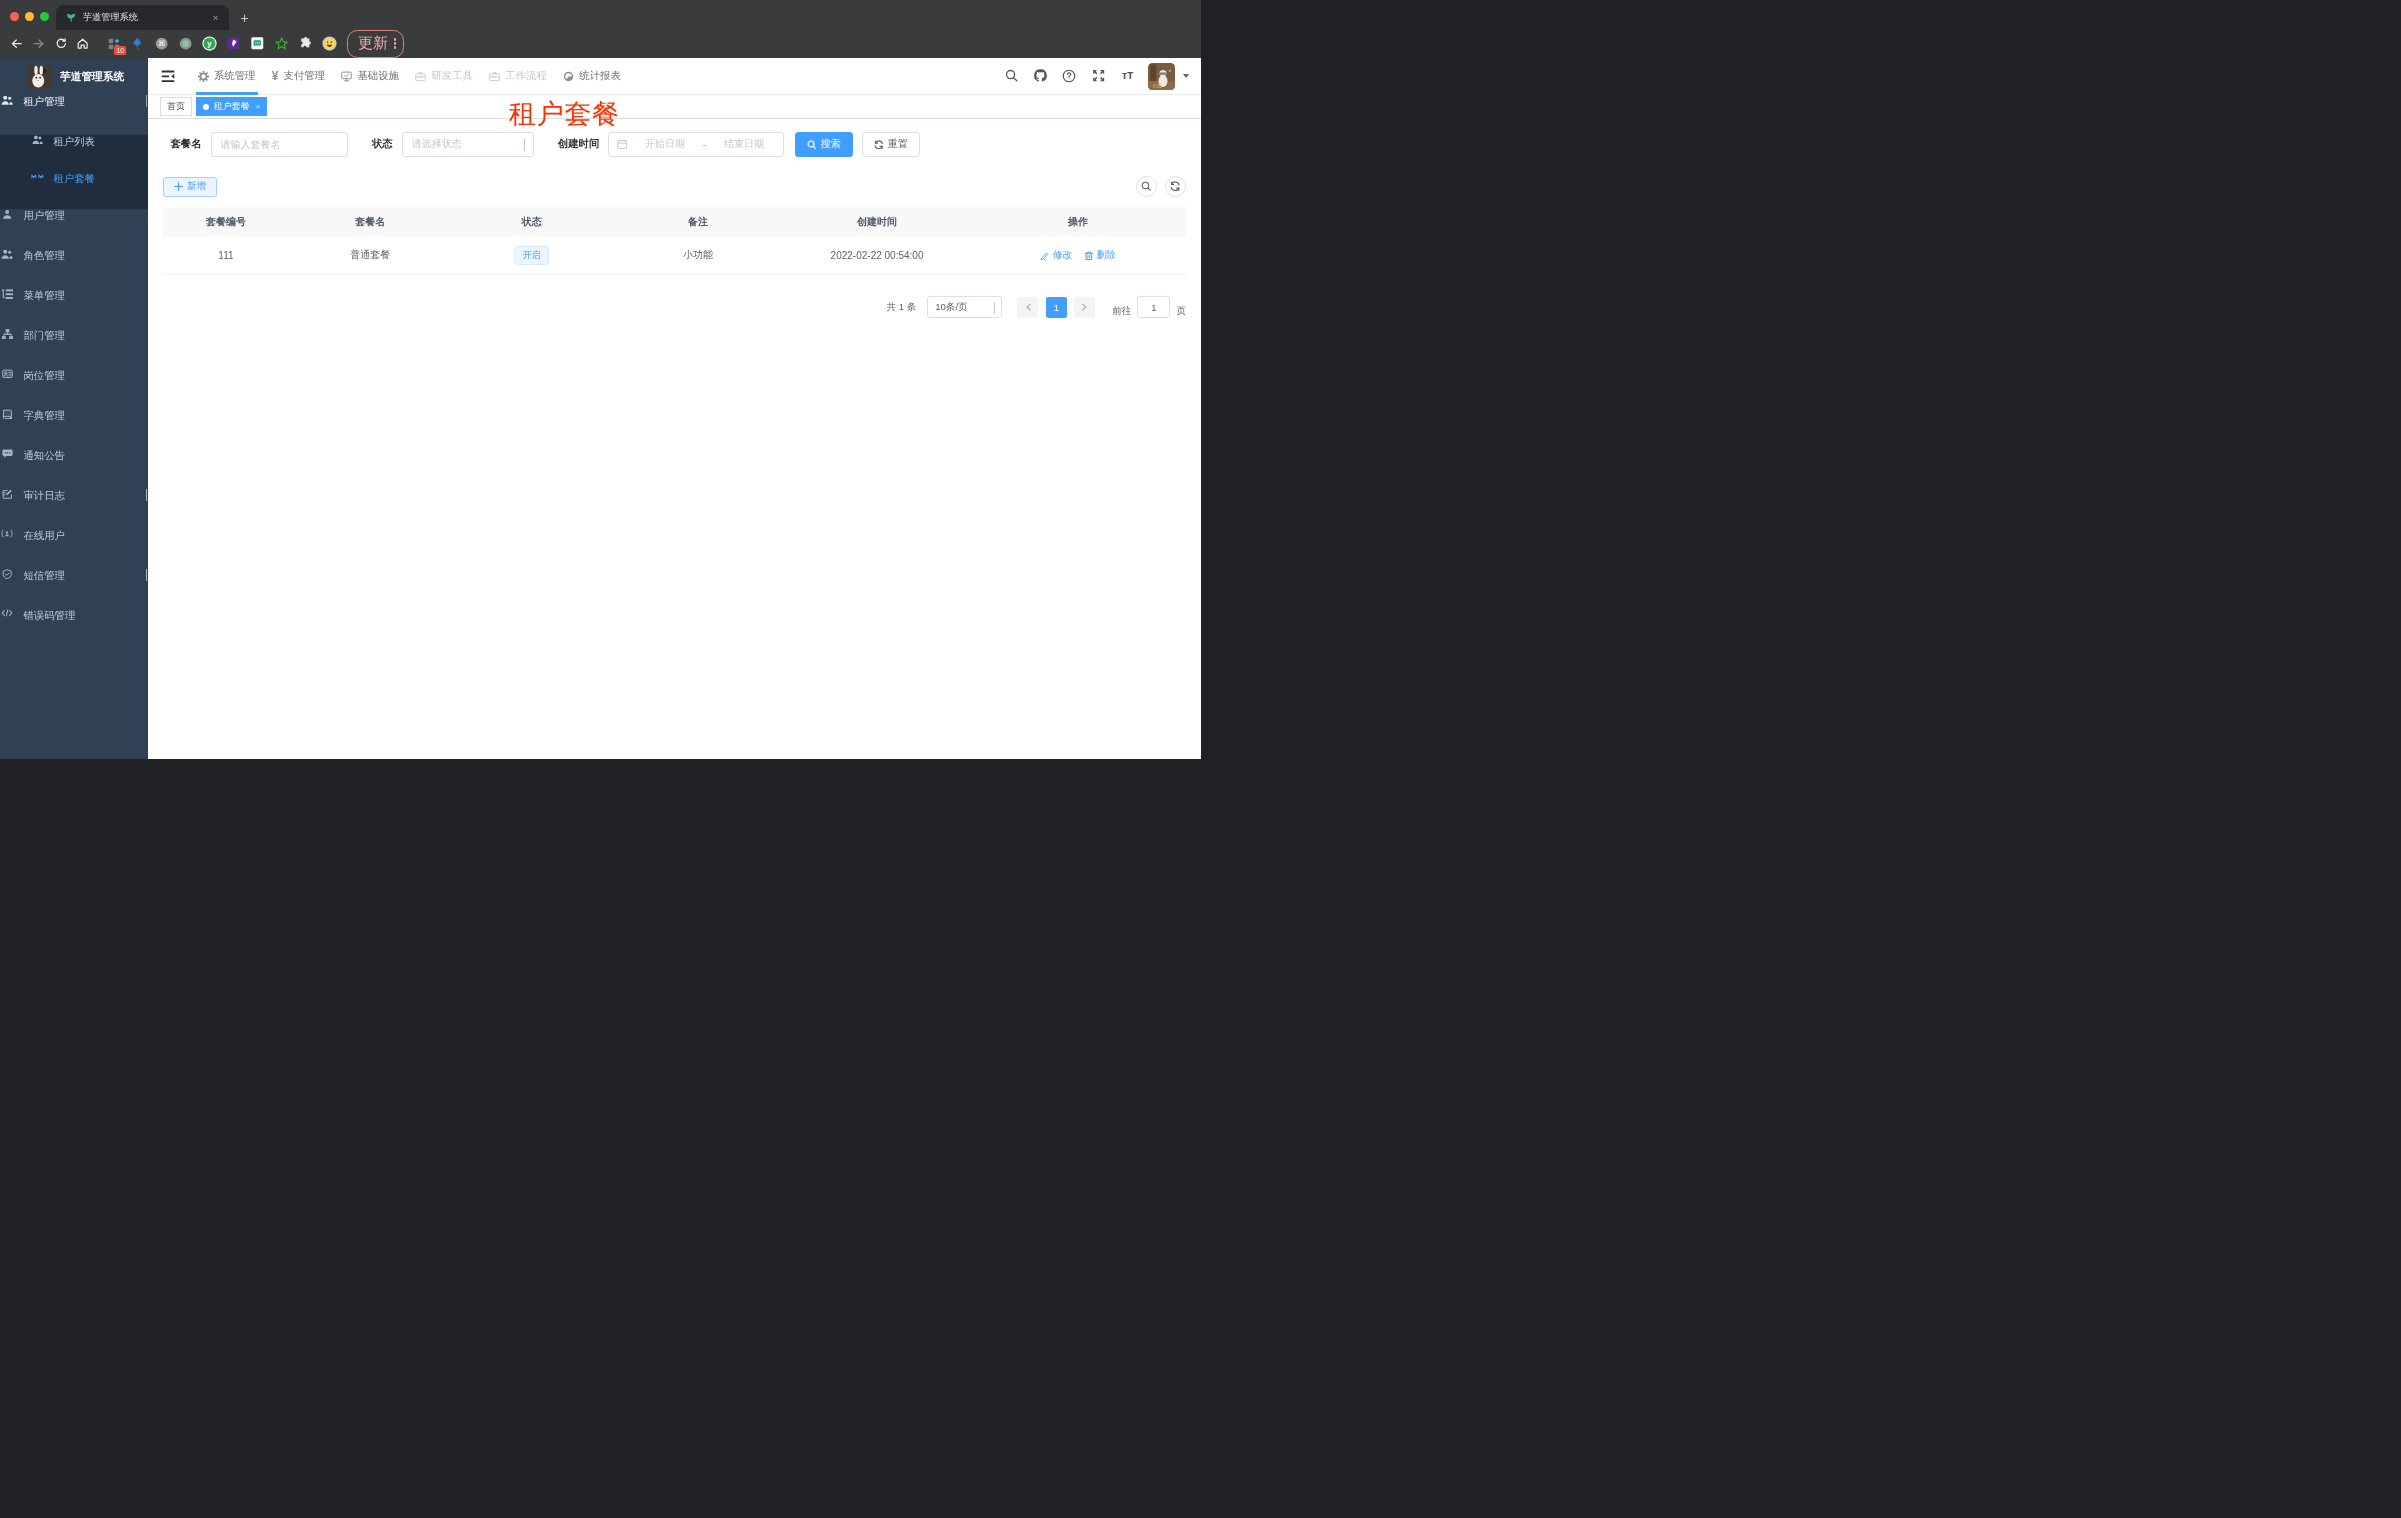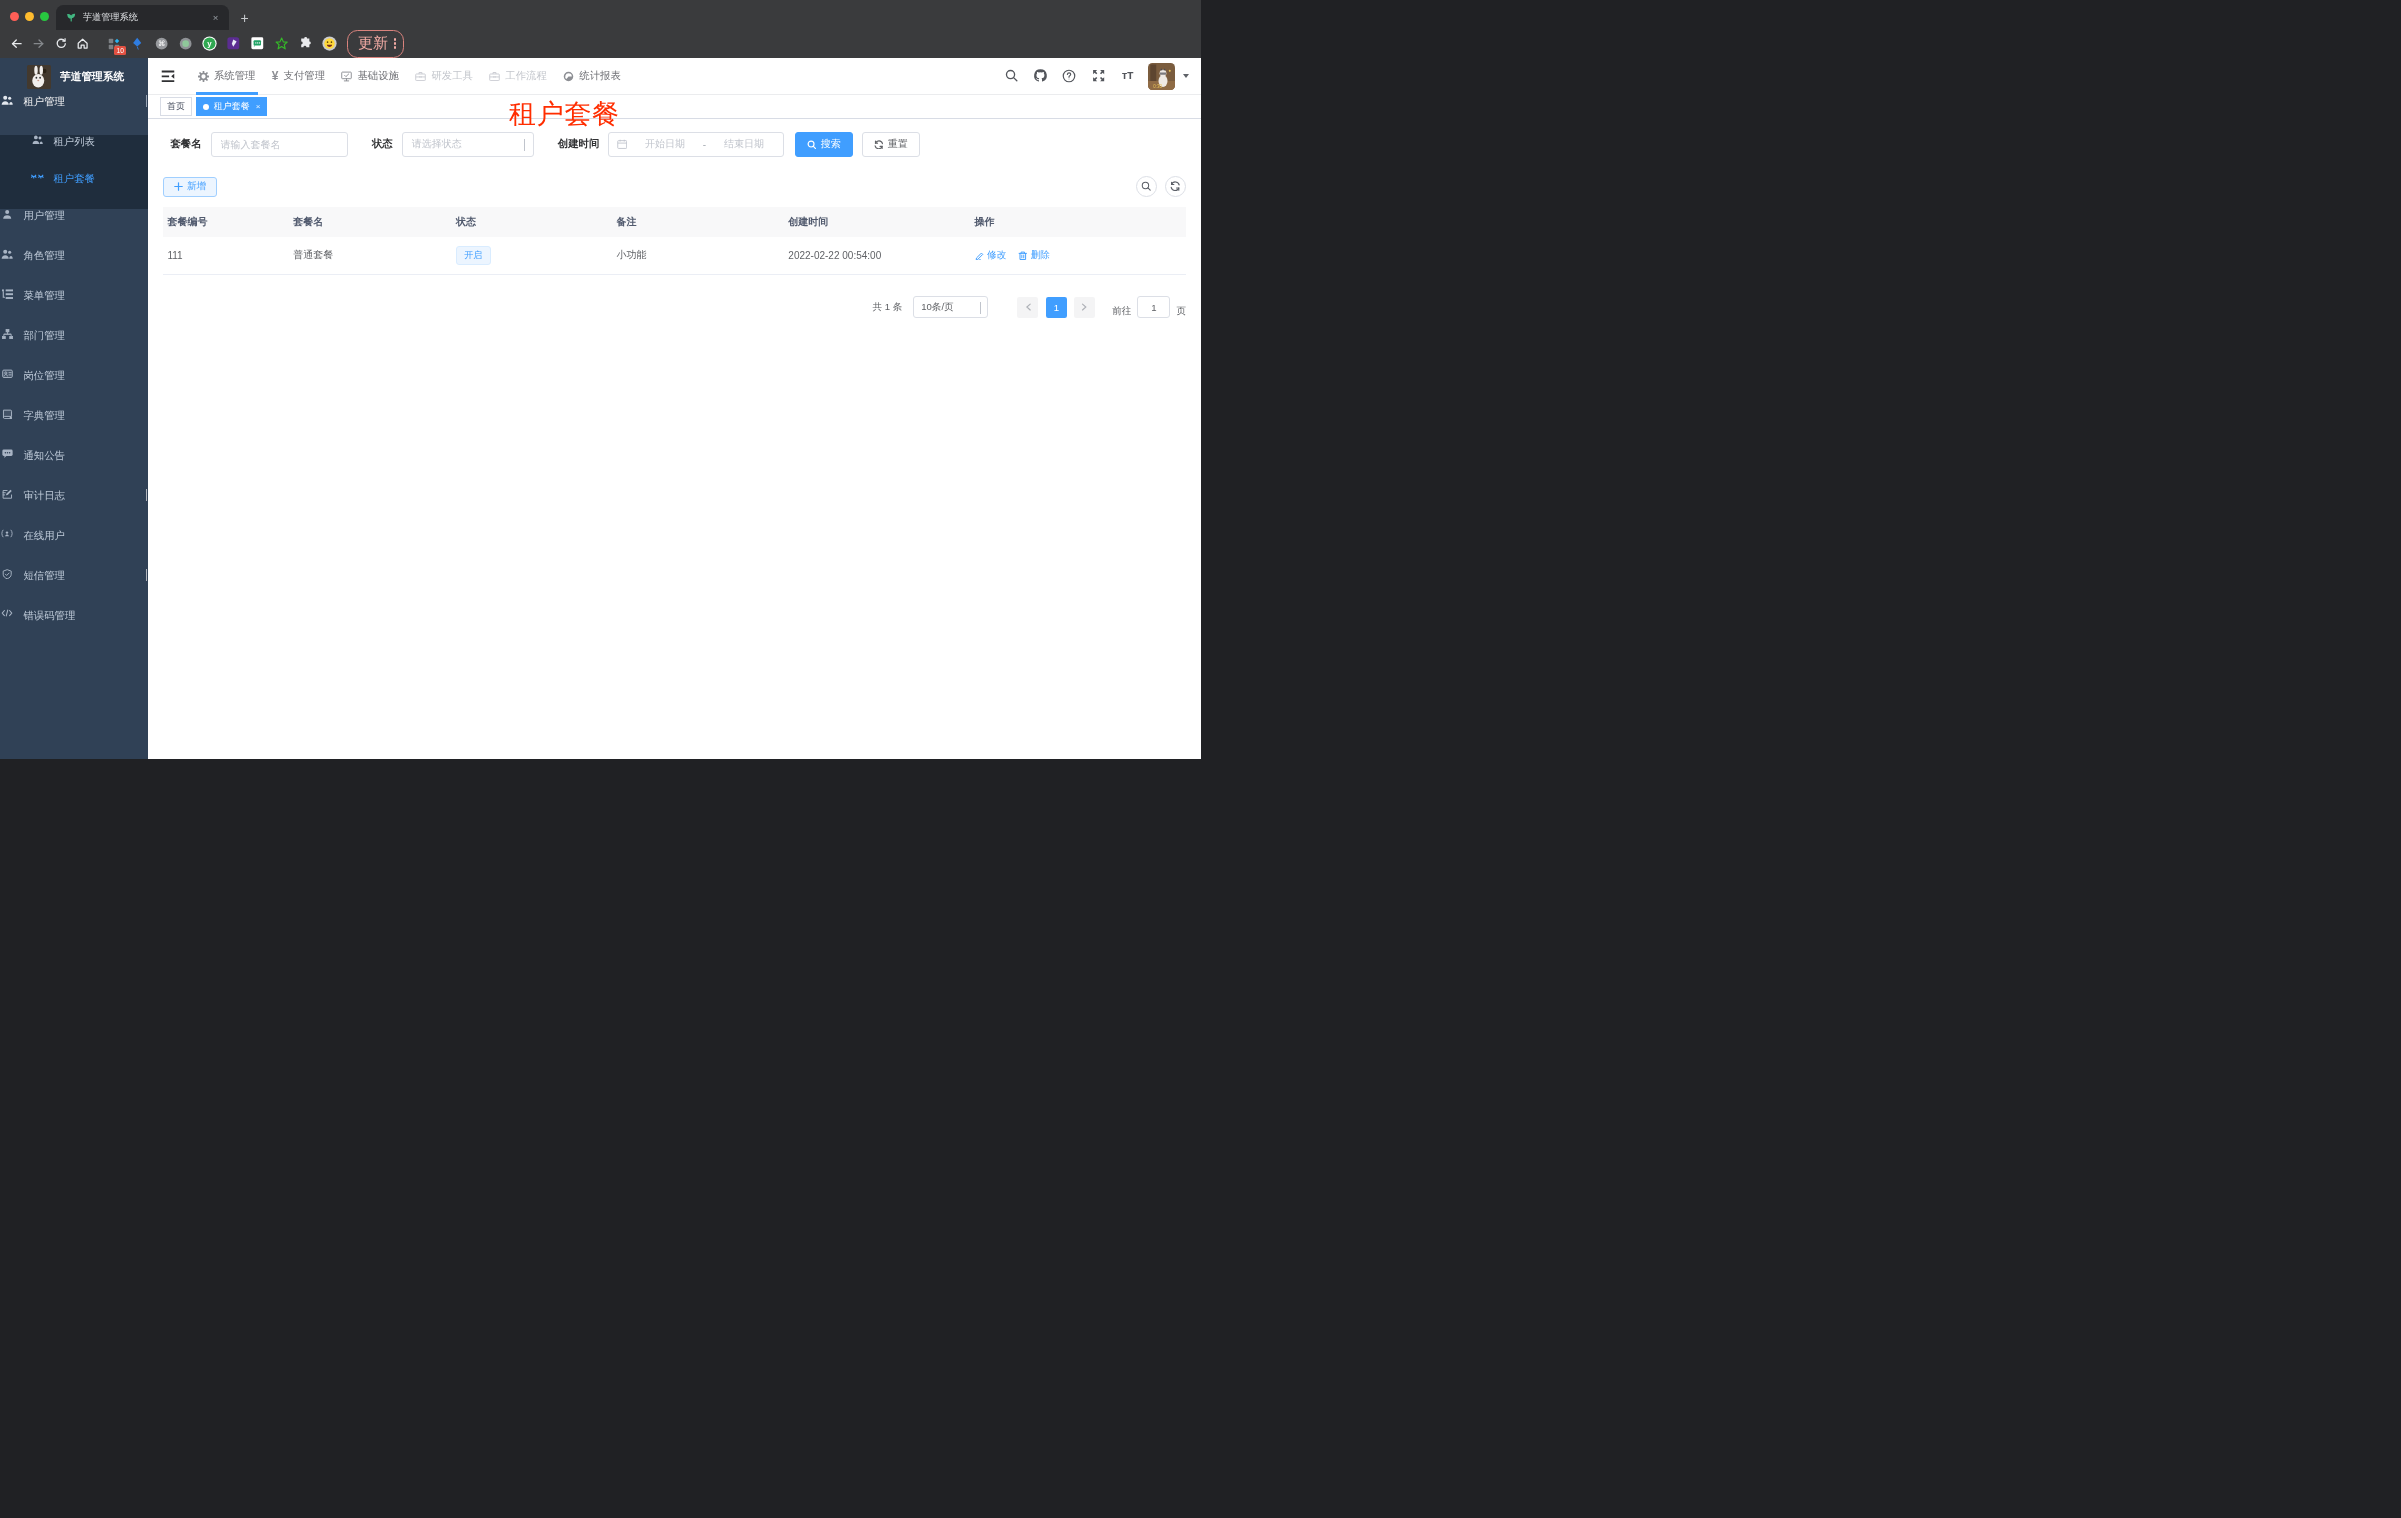--- a/index.html
+++ b/index.html
@@ -101,32 +101,32 @@
              border-radius:3px; display:inline-flex; align-items:center; gap:4.4px; cursor:pointer; }
   .tool-right { margin-left:auto; display:flex; gap:7.4px; }
   .circle-btn { width:21.4px; height:21.4px; border-radius:50%; border:0.7px solid #dcdfe6; background:#fff; color:#5a5e66;
                 display:grid; place-items:center; cursor:pointer; }
 
   
   .table { margin-top:9.6px; width:100%; font-size:10px; }
   .tr { display:flex; align-items:center; }
   .th-row { background:#f8f8f9; height:30px; color:#515a6e; font-weight:600; }
   .td-row { height:38px; color:#606266; border-bottom:0.7px solid #ebeef5; }
-  .cell { padding:0 4.4px; overflow:hidden; white-space:nowrap; }
+  .cell { text-align:center; padding:0 4.4px; overflow:hidden; white-space:nowrap; }
   .c1{width:12.3%;} .c2{width:15.9%;} .c3{width:15.7%;} .c4{width:16.8%;} .c5{width:18.2%;} .c6{width:21.1%;}
   .status-tag { display:inline-flex; align-items:center; height:18.5px; padding:0 7.4px; background:#ecf5ff;
                 border:0.7px solid #d9ecff; border-radius:3px; color:#409eff; font-size:9px; }
   .op-link { color:#409eff; display:inline-flex; align-items:center; gap:3px; cursor:pointer; font-size:9.6px; }
   .op-link + .op-link { margin-left:9px; }
 
   
   .pagination { display:flex; align-items:center; justify-content:flex-end; margin-top:21.4px; font-size:9.6px; color:#606266; }
   .pg-total { margin-right:10.4px; }
   .pg-size { width:75px; height:21.4px; border:0.7px solid #dcdfe6; border-radius:3px; display:flex; align-items:center;
-             justify-content:space-between; padding:0 6px 0 7.4px; margin-right:26px; cursor:pointer; color:#606266; }
+             justify-content:space-between; padding:0 6px 0 7.4px; margin-right:12px; cursor:pointer; color:#606266; }
   .pg-btn { width:21px; height:21px; border-radius:2.2px; background:#f4f4f5; color:#aeb1b7; display:grid; place-items:center;
             font-size:9.6px; margin:0 3.7px; cursor:pointer; }
   .pg-page { width:21px; height:21px; border-radius:2.2px; background:#409eff; color:#fff; display:grid; place-items:center;
              font-size:9.6px; margin:0 3.7px; cursor:pointer; }
   .pg-goto { margin-left:13.3px; display:flex; align-items:flex-end; gap:6px; }
   .pg-input { width:33px; height:21.4px; border:0.7px solid #dcdfe6; border-radius:3px; text-align:center; font-size:9.6px;
               color:#606266; outline:none; font-family:inherit; }
 
   .chev { width:6.7px; height:6.7px; border-right:1.1px solid #b2b6bd; border-bottom:1.1px solid #b2b6bd; }
   .chev.down { transform:rotate(45deg) translateY(-1.5px); }

